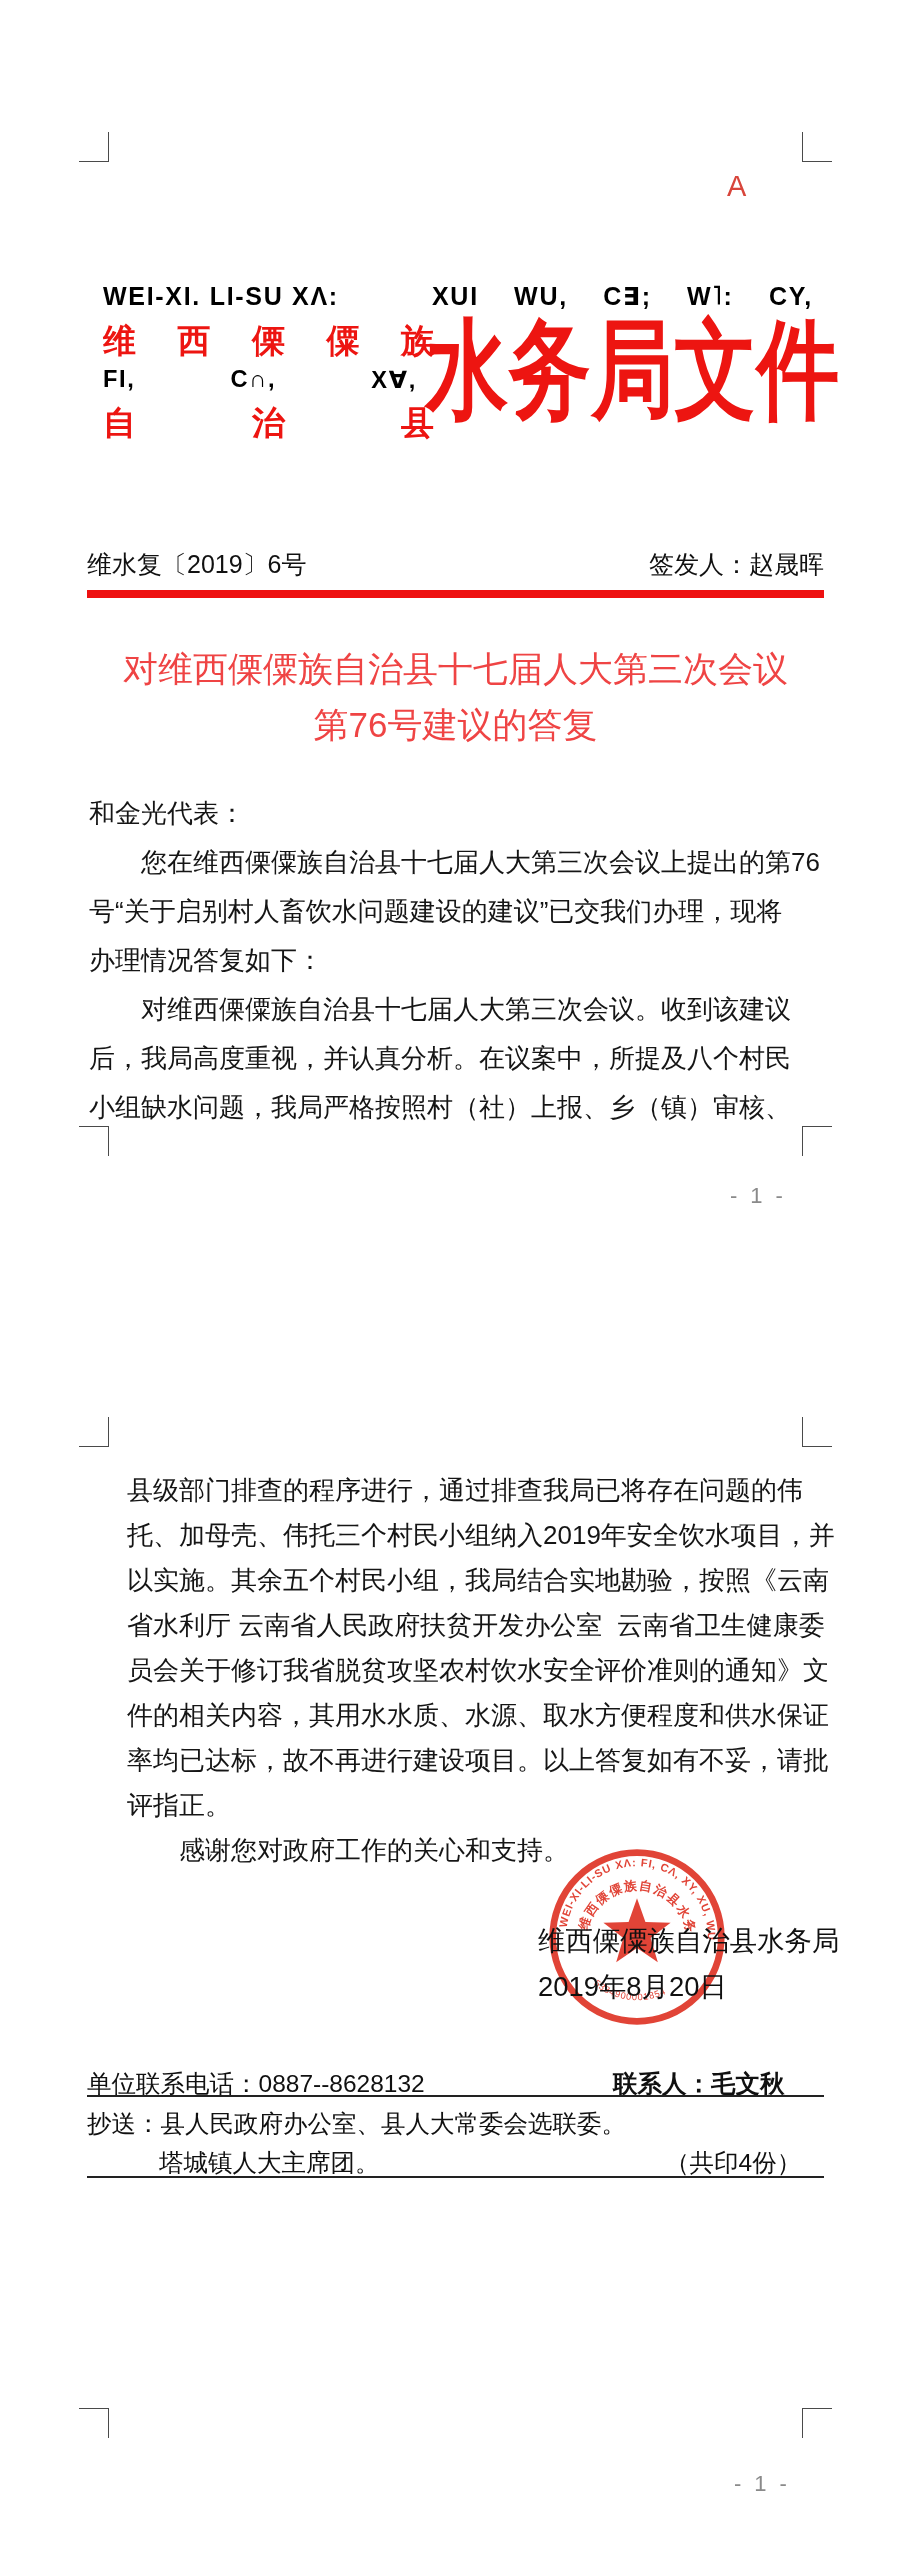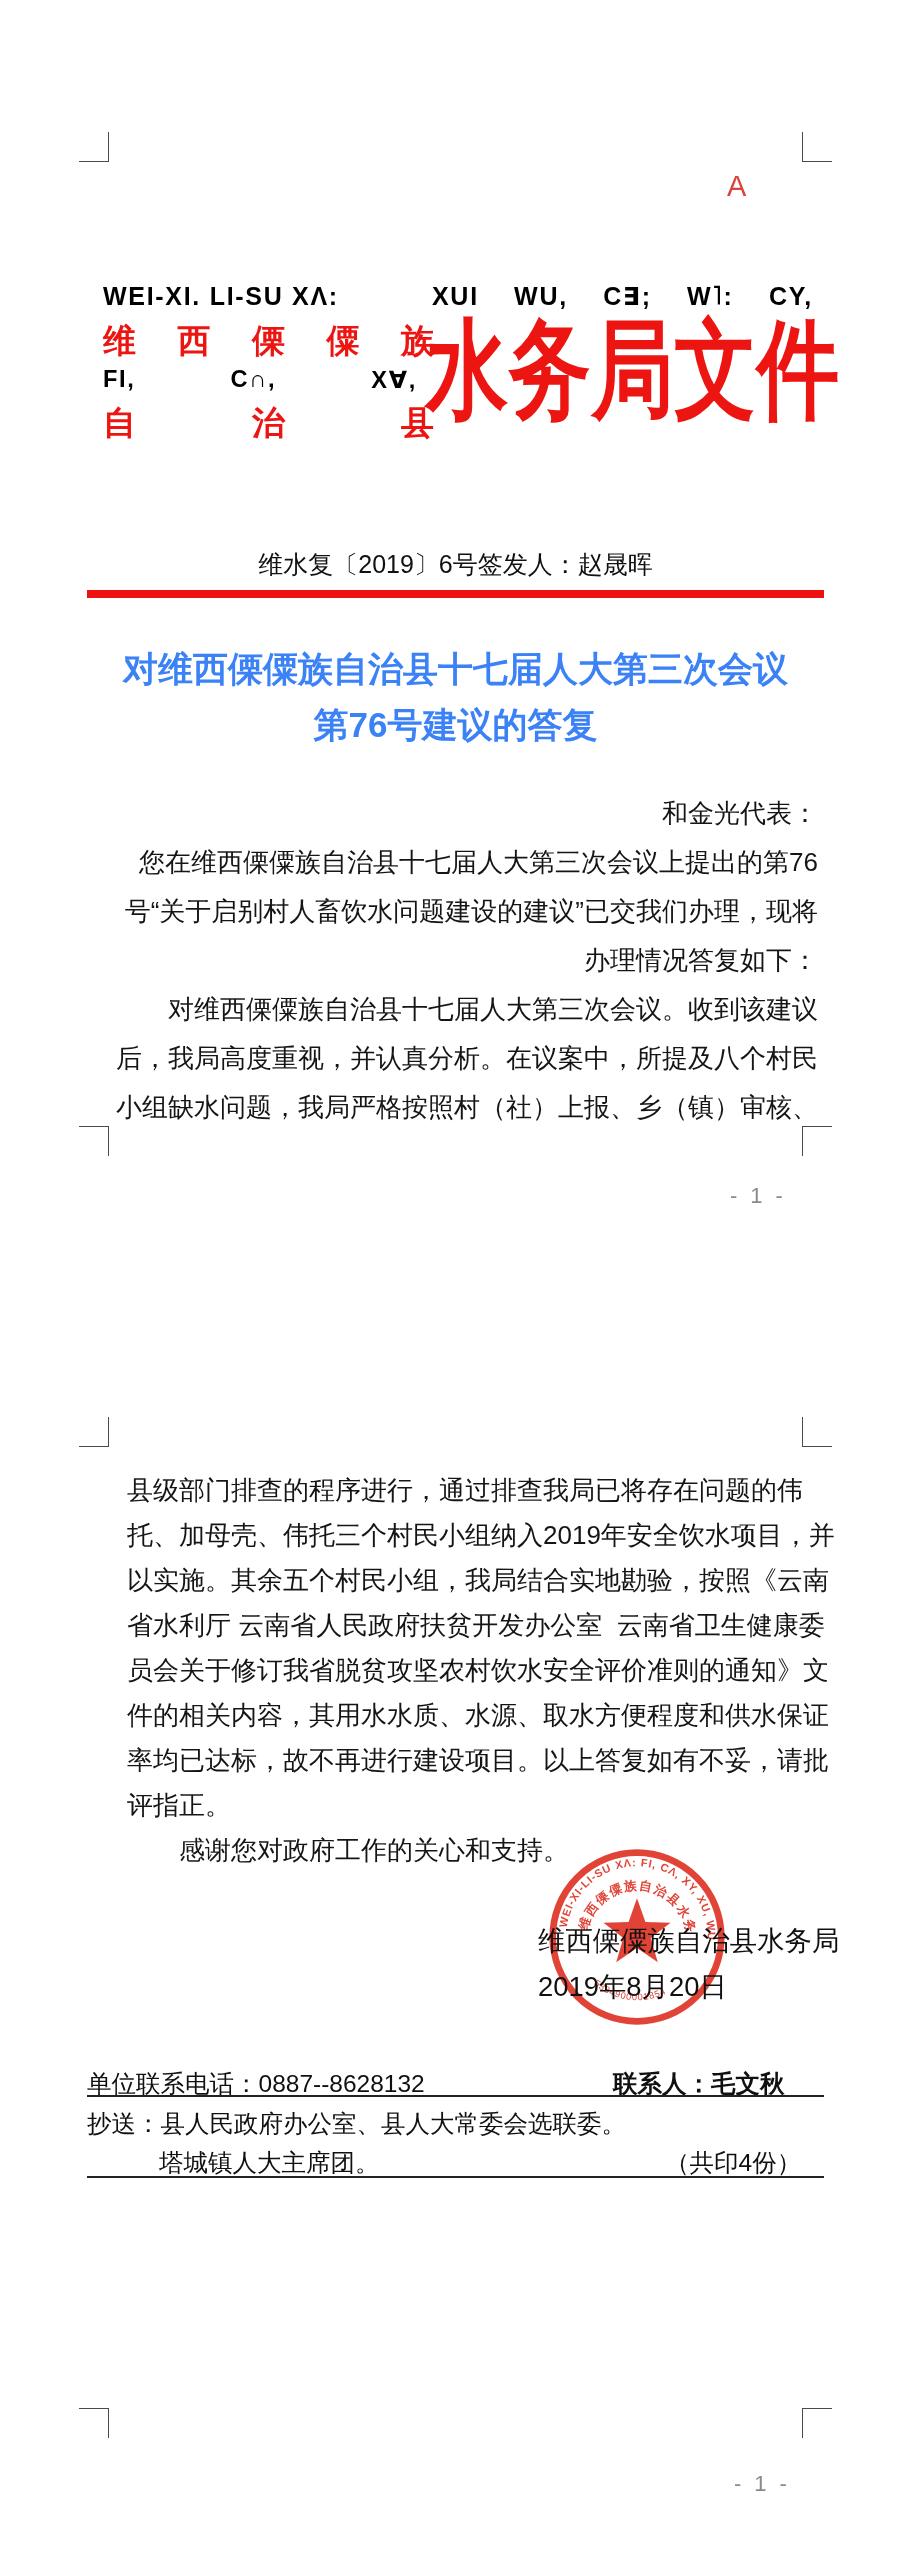--- a/index.html
+++ b/index.html
@@ -17,22 +17,22 @@
   
   .red{color:#ed1511;}
   .lisu{font-weight:bold;letter-spacing:1.7px;font-size:25px;color:#000000;}
   .tokenrow{display:flex;justify-content:space-between;}
   .just{display:flex;justify-content:space-between;}
   .bigtitle{
     font-family:"Liberation Serif","DejaVu Serif",serif;font-weight:bold;
     font-size:82px;line-height:1;color:#ed1511;transform:scaleY(1.32);transform-origin:top;
   }
   .redrule{position:absolute;left:87px;width:737px;height:7.6px;background:#ee1111;}
-  .docno-row{display:flex;justify-content:center;font-size:25px;color:#111;}
-  .doc-title{width:911px;text-align:center;font-weight:bold;font-size:35px;color:#3b82f6;}
+  .docno-row{display:flex;justify-content:space-between;font-size:25px;color:#111;}
+  .doc-title{width:911px;text-align:center;font-weight:normal;font-size:35px;color:#ef4444;}
   .bodytext{font-size:26px;color:#151515;width:736px;}
   .bline{height:49px;line-height:49px;white-space:pre;}
   .p2line{height:45px;line-height:45px;white-space:pre;}
   .ind{text-indent:2em;}
   .pagenum{position:absolute;font-size:22px;color:#8a8a8a;letter-spacing:3.4px;}
   .sigline{position:absolute;font-size:27.4px;color:#101010;white-space:pre;}
   .footer-row{position:absolute;font-size:24.5px;color:#101010;white-space:pre;}
   .hrule{position:absolute;left:87px;width:737px;height:1.7px;background:#222;}
   .corner-a{position:absolute;font-size:29px;color:#d8453b;font-weight:normal;}
   svg text{font-family:"Liberation Sans","DejaVu Sans",sans-serif;}
@@ -85,21 +85,21 @@
   <div class="abs docno-row" style="left:87px;top:548px;width:737px;">
     <span>维水复〔2019〕6号</span>
     <span>签发人：赵晟晖</span>
   </div>
 
   <div class="redrule" style="top:590px;"></div>
 
   <div class="abs doc-title" style="left:0;top:646px;">对维西傈僳族自治县十七届人大第三次会议</div>
   <div class="abs doc-title" style="left:0;top:702px;">第76号建议的答复</div>
 
-  <div class="abs bodytext" style="left:82px;top:789px;text-align:right;">
+  <div class="abs bodytext" style="left:89px;top:789px;">
     <div class="bline">和金光代表：</div>
     <div class="bline ind">您在维西傈僳族自治县十七届人大第三次会议上提出的第76</div>
     <div class="bline">号“关于启别村人畜饮水问题建设的建议”已交我们办理，现将</div>
     <div class="bline">办理情况答复如下：</div>
     <div class="bline ind">对维西傈僳族自治县十七届人大第三次会议。收到该建议</div>
     <div class="bline">后，我局高度重视，并认真分析。在议案中，所提及八个村民</div>
     <div class="bline">小组缺水问题，我局严格按照村（社）上报、乡（镇）审核、</div>
   </div>
 
   <div class="pagenum" style="left:730px;top:1183px;">- 1 -</div>

